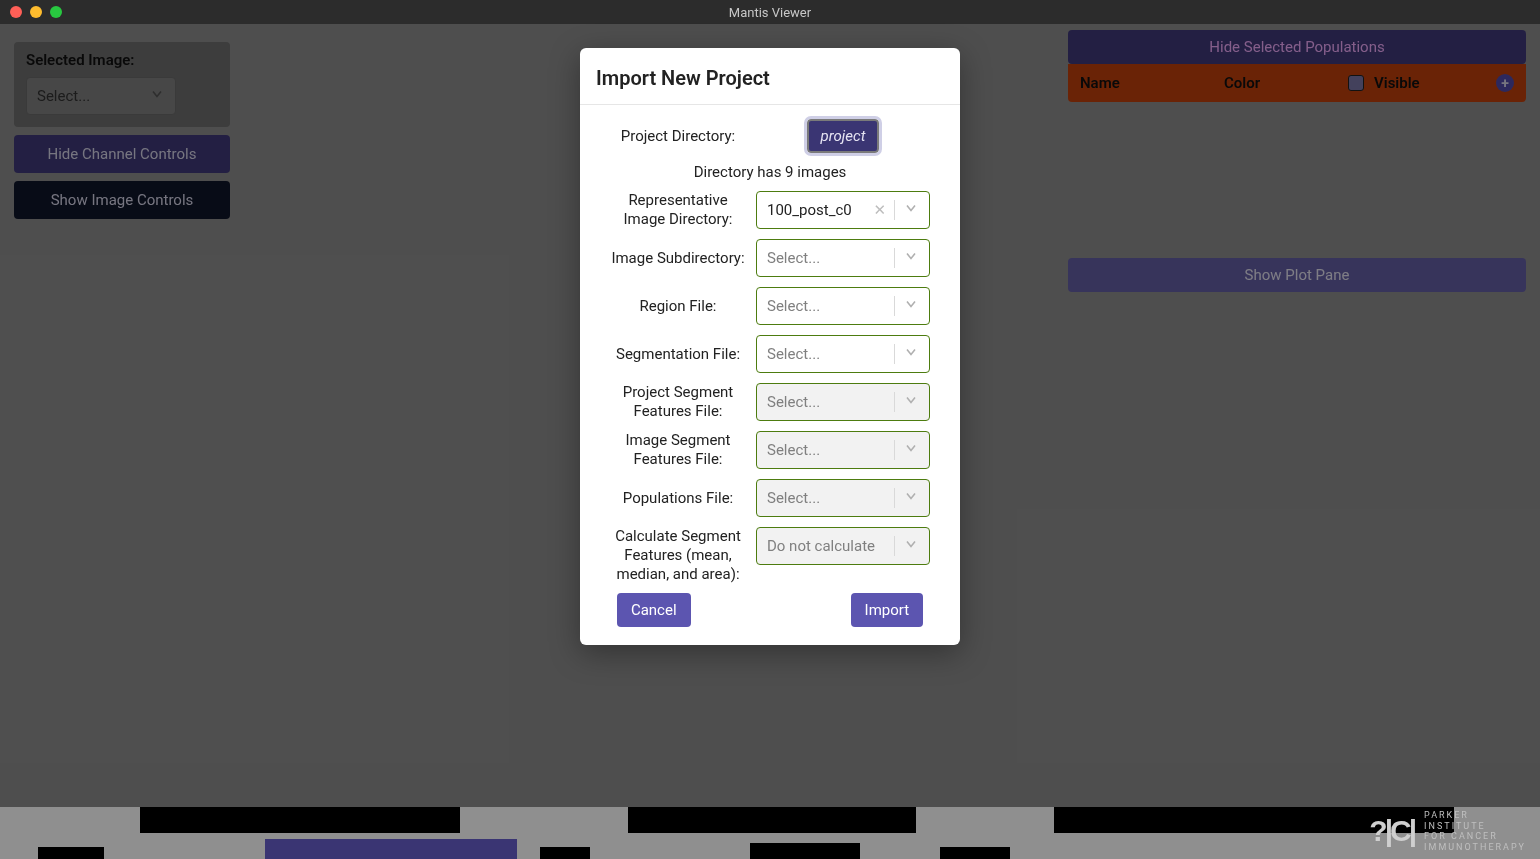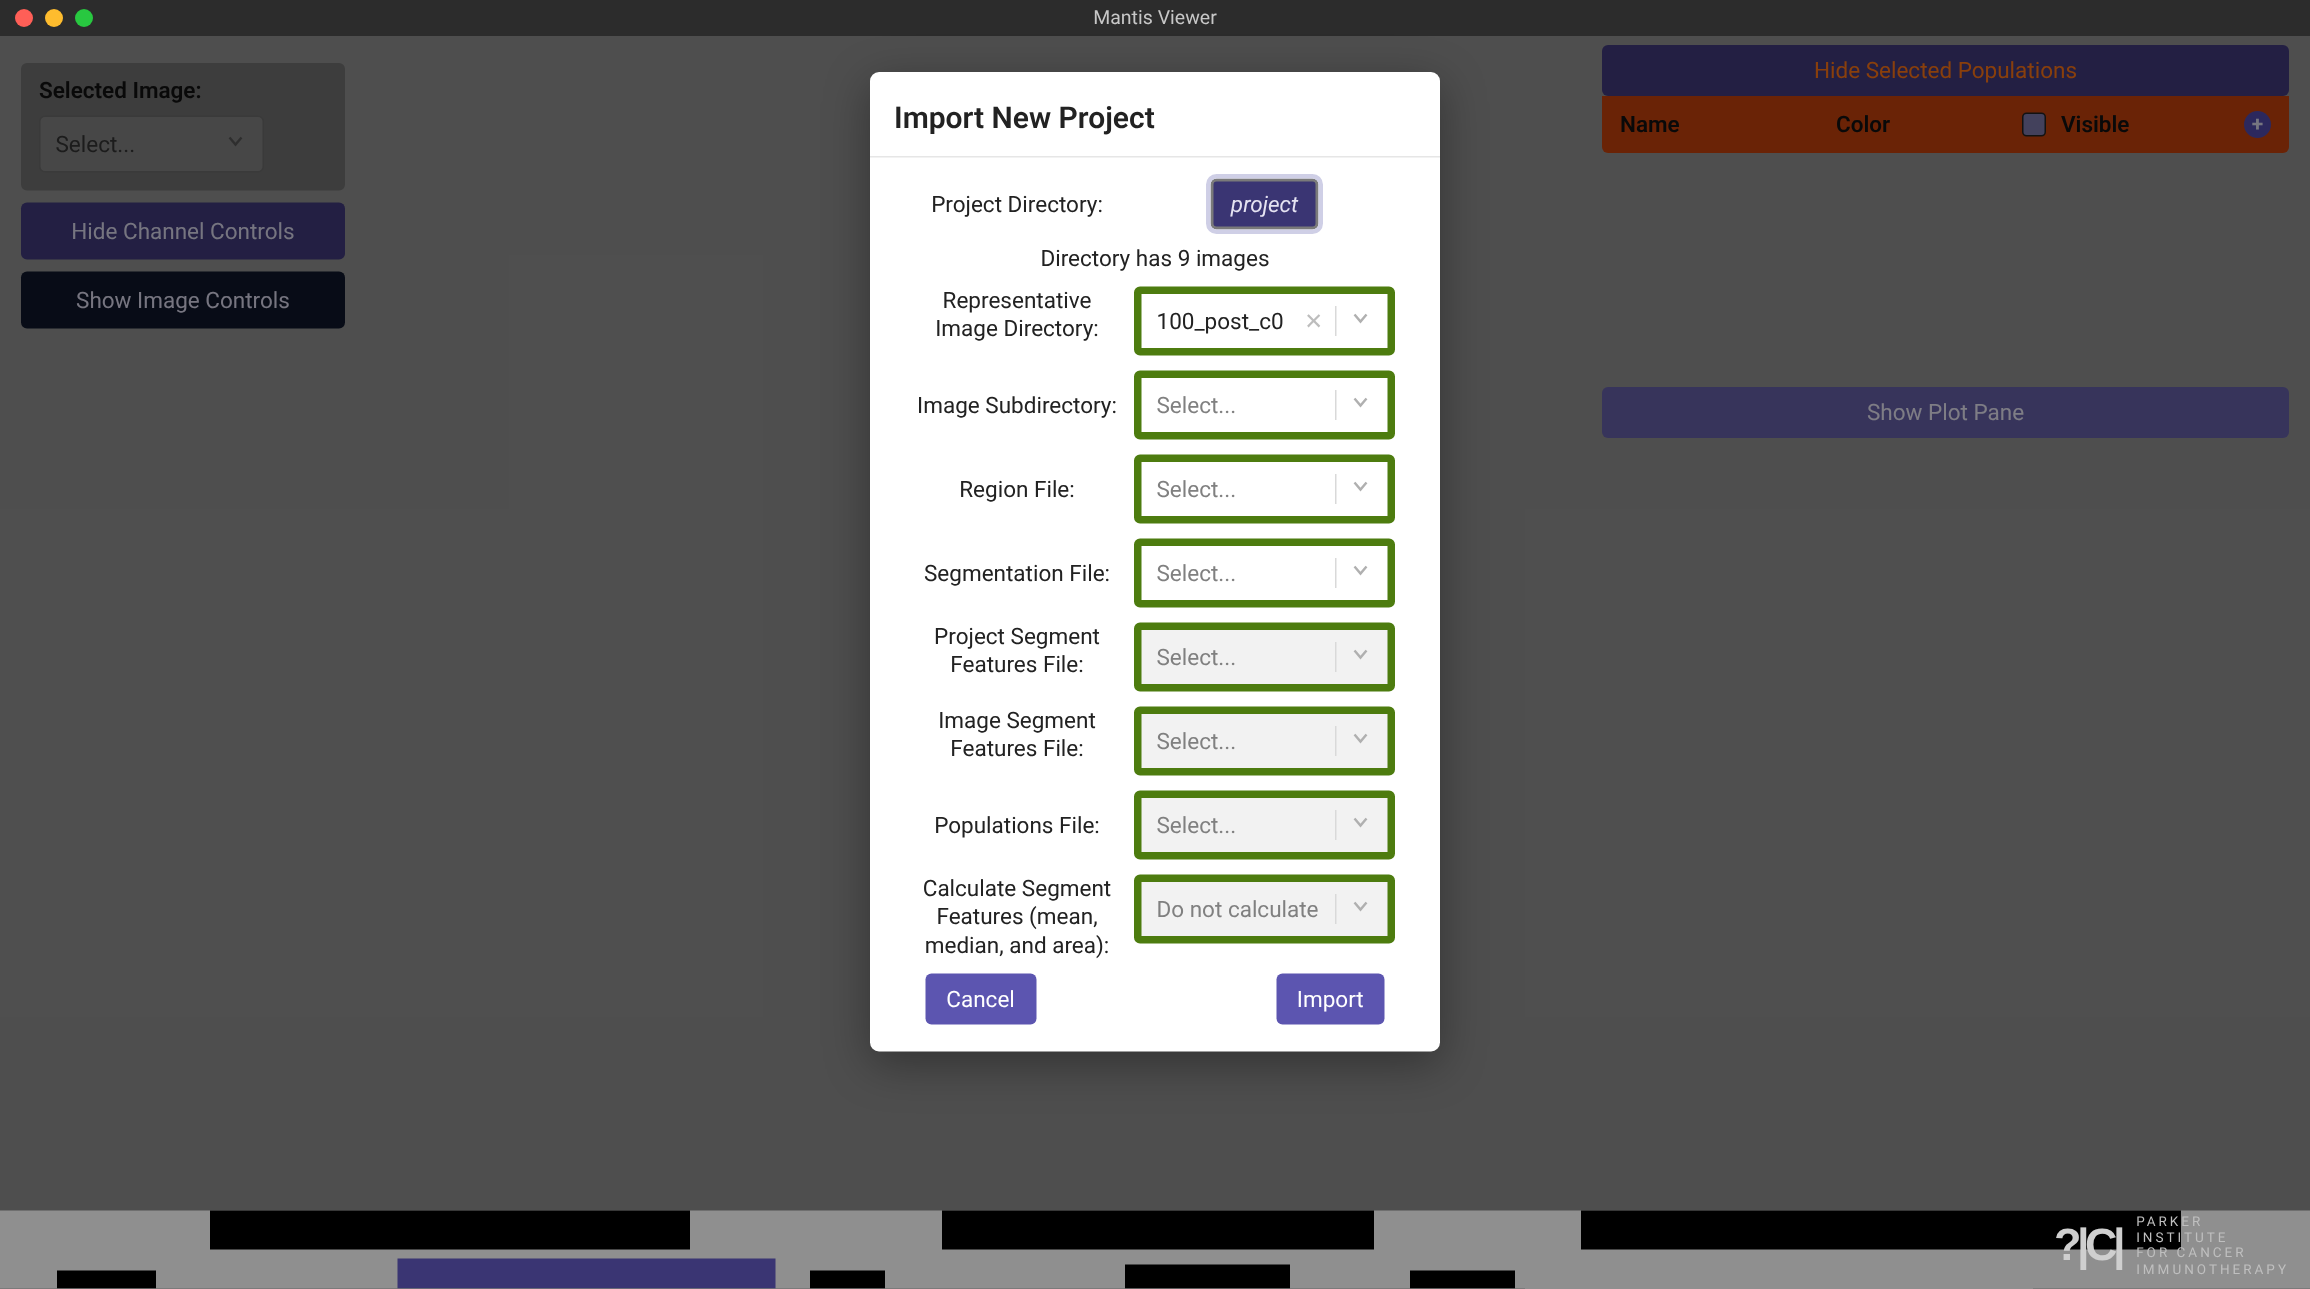--- a/index.html
+++ b/index.html
@@ -31,21 +31,21 @@
     padding: 8px 10px; font-size: 15px; color: #333; width: 150px;
   }
   .btn {
     display: block; width: 100%; background: #403a7a; color: #d8d6ea; border: none; border-radius: 4px;
     padding: 10px 10px; font-size: 15px; margin-top: 8px; text-align: center;
   }
   .btn.dim { background: #0f172a; }
 
   .right-panel { position: absolute; right: 14px; top: 6px; width: 458px; }
   .right-btn {
-    background: #403a7a; color: #f97316; border: none; border-radius: 4px;
+    background: #403a7a; color: #f0abfc; border: none; border-radius: 4px;
     padding: 8px 10px; font-size: 15px; text-align: center; width: 100%;
   }
   .table-head {
     display: flex; align-items: center; gap: 64px; background: #c2410c; border-radius: 0 0 4px 4px;
     padding: 10px 12px; margin-top: 0; color: #111; font-size: 15px; font-weight: 600; position: relative;
   }
   .table-head .col-name { flex: 0 0 80px; }
   .table-head .col-color { flex: 0 0 60px; }
   .table-head .visible-wrap { display: flex; align-items: center; gap: 10px; }
   .chk { width: 16px; height: 16px; border: 1px solid #222; background: #7b77a8; border-radius: 3px; display: inline-block; }
@@ -72,21 +72,21 @@
   .form-row.top-align { align-items: flex-start; }
   .form-label { width: 146px; text-align: center; font-size: 15px; color: #222; padding-right: 10px; line-height: 1.25; }
   .form-field { flex: 1; }
   .project-btn {
     background: #3a3573; color: #e5e3f2; border: 2px solid #7a7a7a; outline: 3px solid #cfcfe6; border-radius: 4px;
     padding: 6px 12px; font-size: 15px; font-style: italic;
   }
   .directory-info { text-align: center; font-size: 15px; color: #222; margin: 4px 0 10px 0; }
   .react-select {
     display: flex; align-items: center; justify-content: space-between;
-    border: 5px solid #4d7c0f; border-radius: 4px; padding: 8px 10px; font-size: 15px; color: #222; background: #fff;
+    border: 1px solid #4d7c0f; border-radius: 4px; padding: 8px 10px; font-size: 15px; color: #222; background: #fff;
   }
   .react-select.disabled { background: #f2f2f2; color: #7a7a7a; }
   .react-select .placeholder { color: #808080; }
   .react-select .tail { display: flex; align-items: center; gap: 8px; }
   .react-select .sep { width: 1px; height: 20px; background: #d9d9d9; }
   .clear-x { color: #bdbdbd; font-size: 15px; cursor: pointer; }
   .chev { color: #b0b0b0; }
 
   .modal-actions { display: flex; justify-content: center; gap: 160px; margin-top: 10px; }
   .modal-btn { background: #5c55b0; color: #fff; border: none; border-radius: 4px; padding: 8px 14px; font-size: 15px; }

